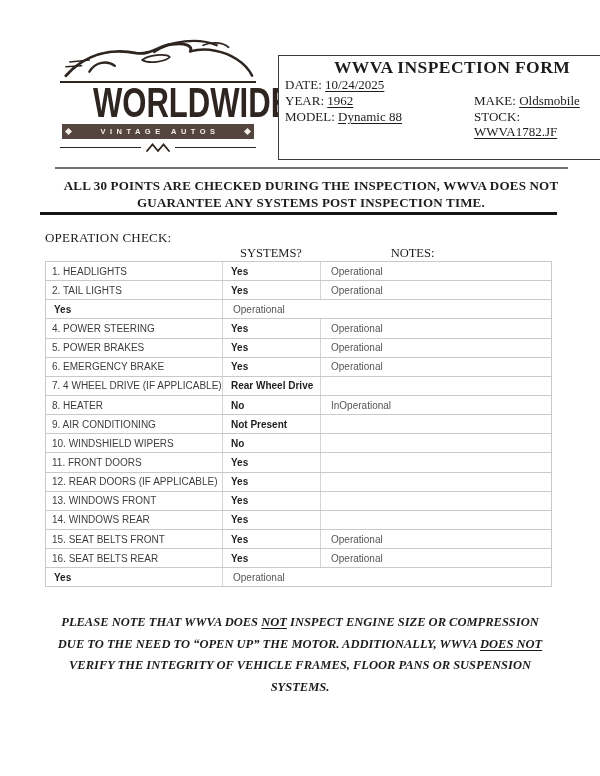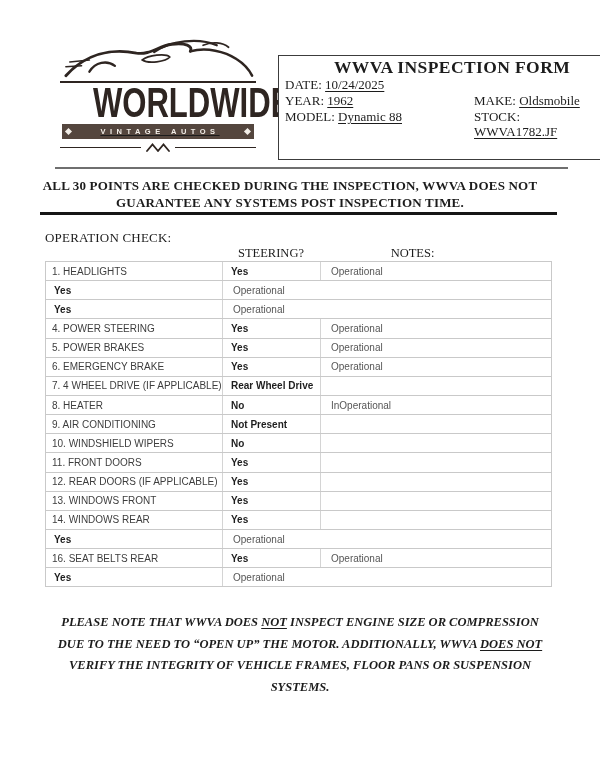--- a/index.html
+++ b/index.html
@@ -22,21 +22,20 @@
     display:inline-block;
     font-family:"Liberation Sans", sans-serif;
     font-weight:700; font-size:42px; line-height:40px;
     color:#2e2521; letter-spacing:0px; white-space:nowrap;
     transform:scaleX(0.74) scaleY(1.02); transform-origin:center;
   }
   .banner {
     margin:1px 4px 0 4px; height:15px; background:#54463e;
     display:flex; align-items:center; justify-content:space-between;
     padding:0 4px;
-    text-decoration:underline;
   }
   .banner-text {
     font-family:"Liberation Sans", sans-serif; font-weight:700;
     font-size:7.5px; letter-spacing:4.5px; color:#f3efe9;
     white-space:nowrap; padding-left:4px;
   }
   .diamond { width:5px; height:5px; background:#f3efe9; transform:rotate(45deg); flex:0 0 auto; }
   .motif-row { display:flex; align-items:center; margin:4px 2px 0 2px; }
   .motif-row .mline { flex:1; height:1.5px; background:#2e2521; }
   .motif-svg { width:24px; height:9px; margin:0 5px; flex:0 0 auto; }
@@ -50,21 +49,21 @@
     text-align:center; font-weight:700; font-size:17.5px;
     letter-spacing:0.4px; line-height:20px; white-space:nowrap;
   }
   .hdr-line { font-size:13px; line-height:15.8px; white-space:nowrap; position:relative; }
   .hdr-col2 { position:absolute; left:141px; top:0;margin-left:48px; }
   .uval { text-decoration:underline; text-underline-offset:2px; }
 
   
   .thin-rule { left:55px; top:167px; width:513px; height:1.5px; background:#6f6f6f; }
   .points-note {
-    left:40px; top:178px; width:500px; text-align:center;
+    left:61px; top:178px; width:500px; text-align:center;
     font-weight:700; font-size:13px; line-height:16.5px; letter-spacing:0.2px;
   }
   .thick-rule { left:40px; top:212px; width:517px; height:2.5px; background:#161616; }
 
   .op-label { left:45px; top:230px; font-size:13px; letter-spacing:0.2px; }
   .col-hdr { top:246px; font-size:12.5px; text-align:center; }
   .col-hdr.working { left:222px; width:98px; }
   .col-hdr.notes { left:305px; width:215px; }
 
   
@@ -150,30 +149,31 @@
       <span class="uval">WWVA1782.JF</span>
     </span>
   </div>
 </div>
 
 <div class="abs thin-rule"></div>
 <div class="abs points-note">ALL 30 POINTS ARE CHECKED DURING THE INSPECTION, WWVA DOES NOT GUARANTEE ANY SYSTEMS POST INSPECTION TIME.</div>
 <div class="abs thick-rule"></div>
 
 <div class="abs op-label">OPERATION CHECK:</div>
-<div class="abs col-hdr working">STEERING?</div>
+<div class="abs col-hdr working">SYSTEMS?</div>
 <div class="abs col-hdr notes">NOTES:</div>
 
 <div class="abs op-table">
     <div class="trow">
       <div class="cell label">1. HEADLIGHTS</div>
       <div class="cell working">Yes</div>
       <div class="cell notes">Operational</div>
     </div>
     <div class="trow">
+      <div class="cell label">2. TAIL LIGHTS</div>
       <div class="cell working">Yes</div>
       <div class="cell notes">Operational</div>
     </div>
     <div class="trow">
       <div class="cell working">Yes</div>
       <div class="cell notes">Operational</div>
     </div>
     <div class="trow">
       <div class="cell label">4. POWER STEERING</div>
       <div class="cell working">Yes</div>
@@ -223,20 +223,21 @@
       <div class="cell label">13. WINDOWS FRONT</div>
       <div class="cell working">Yes</div>
       <div class="cell notes"></div>
     </div>
     <div class="trow">
       <div class="cell label">14. WINDOWS REAR</div>
       <div class="cell working">Yes</div>
       <div class="cell notes"></div>
     </div>
     <div class="trow">
+      <div class="cell label">15. SEAT BELTS FRONT</div>
       <div class="cell working">Yes</div>
       <div class="cell notes">Operational</div>
     </div>
     <div class="trow">
       <div class="cell label">16. SEAT BELTS REAR</div>
       <div class="cell working">Yes</div>
       <div class="cell notes">Operational</div>
     </div>
     <div class="trow">
       <div class="cell working">Yes</div>

